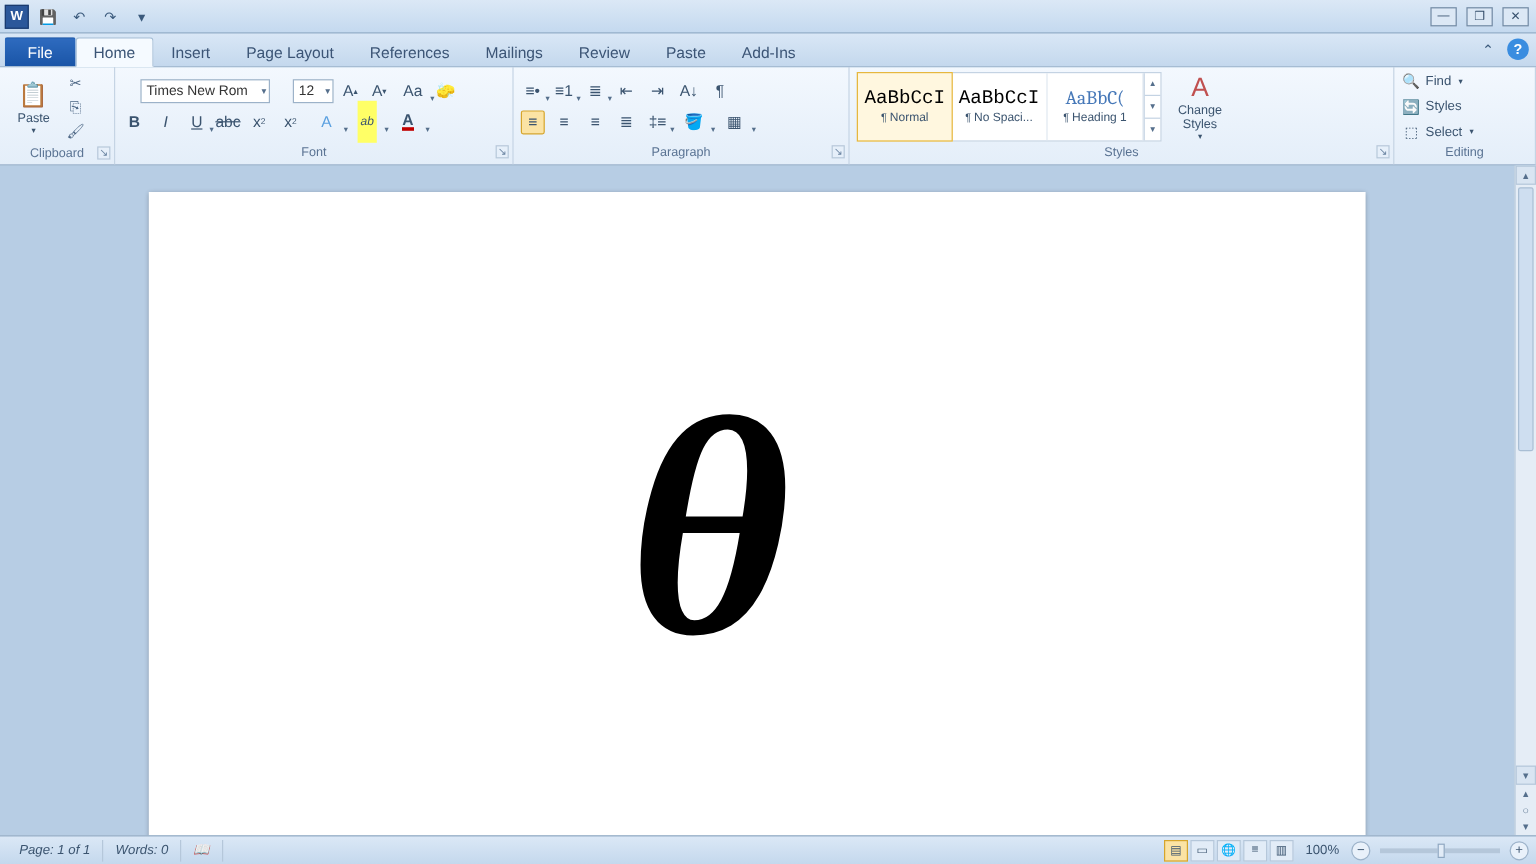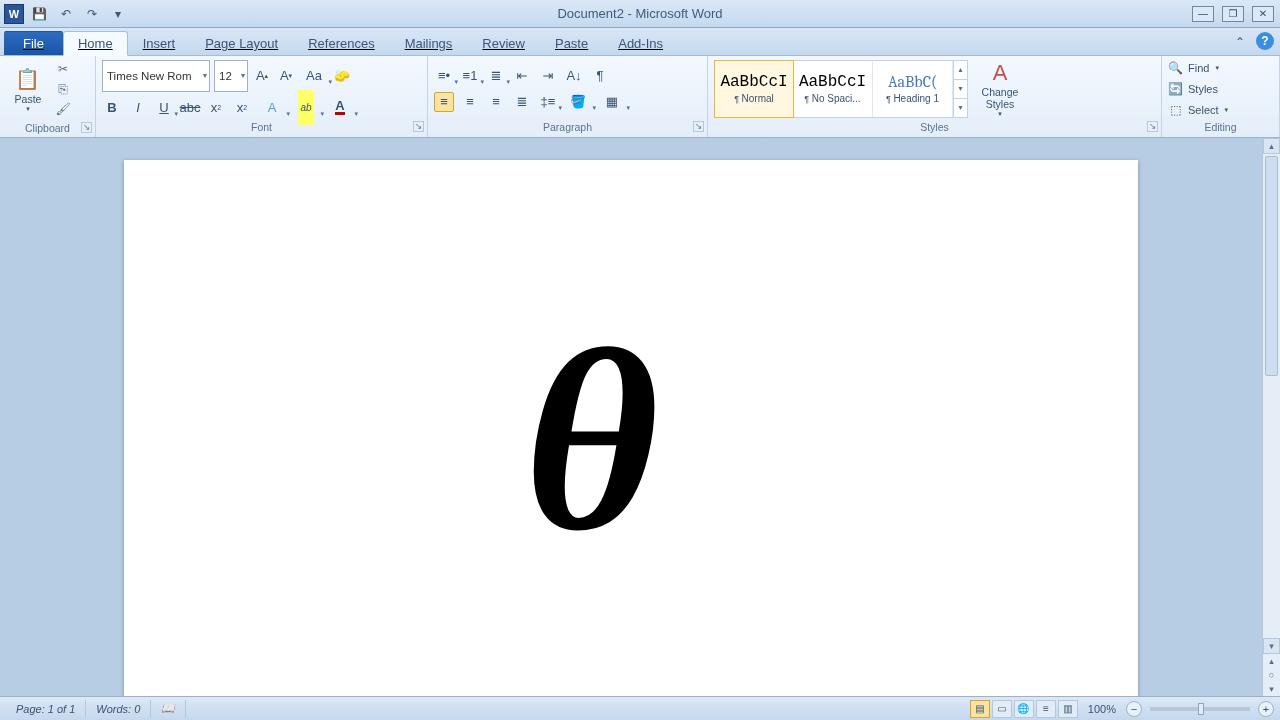--- a/index.html
+++ b/index.html
@@ -5,41 +5,41 @@
 * { box-sizing: border-box; margin: 0; padding: 0; font-family: "Segoe UI", Tahoma, sans-serif; }
 html, body { width: 1280px; height: 720px; overflow: hidden; background: #b7cde4; }
 .titlebar { height: 28px; background: linear-gradient(#dbe8f6,#c4d9ef); border-bottom: 1px solid #8fa9c4; display: flex; align-items: center; position: relative; }
 .titlebar .qat { display: flex; align-items: center; gap: 6px; padding-left: 4px; }
 .word-icon { width: 20px; height: 20px; background: #2b579a; color: #fff; font-weight: bold; font-size: 11px; display: flex; align-items: center; justify-content: center; border: 1px solid #1a3a6e; }
 .qat-btn { width: 20px; height: 20px; display: flex; align-items: center; justify-content: center; font-size: 12px; color: #3b5a7c; cursor: default; }
 .titlebar .title { position: absolute; left: 0; right: 0; text-align: center; font-size: 13px; color: #3e5c7e; pointer-events: none; }
 .win-controls { margin-left: auto; display: flex; gap: 8px; padding-right: 6px; }
 .win-btn { width: 22px; height: 16px; border: 1px solid #6f88a3; background: #dce8f5; display: flex; align-items: center; justify-content: center; font-size: 10px; color: #344e6b; }
 
-.tabs { height: 28px; background: linear-gradient(#d9e7f6,#c4d8ed); display: flex; align-items: flex-end; padding-left: 4px; border-bottom: 1px solid #a6bcd3; position: relative; text-decoration: underline; }
+.tabs { height: 28px; background: linear-gradient(#d9e7f6,#c4d8ed); display: flex; align-items: flex-end; padding-left: 4px; border-bottom: 1px solid #a6bcd3; position: relative; }
 .tab { padding: 4px 14px 4px; font-size: 13px; color: #3c5576; cursor: default; border: 1px solid transparent; border-bottom: none; }
 .tab.file { background: linear-gradient(#2e6bbf,#1a55a7); color: #fff; border-radius: 2px 2px 0 0; padding: 4px 18px; }
 .tab.active { background: #f5faff; border: 1px solid #a7bfd6; border-bottom: 1px solid #f5faff; border-radius: 3px 3px 0 0; position: relative; top: 1px; }
 .tab-right { position: absolute; right: 6px; top: 4px; display: flex; gap: 6px; }
 .help-btn { width: 18px; height: 18px; border-radius: 50%; background: #3a8de0; color: #fff; font-size: 12px; display: flex; align-items: center; justify-content: center; font-weight: bold; }
 
 .ribbon { height: 82px; background: linear-gradient(#f3f8fe,#e4eef9); border-bottom: 1px solid #9cb2c9; display: flex; }
 .group { border-right: 1px solid #c5d4e4; display: flex; flex-direction: column; height: 100%; }
 .group-body { flex: 1; display: flex; align-items: center; padding: 2px 6px; }
 .group-label { height: 16px; font-size: 10.5px; color: #5a7393; text-align: center; position: relative; padding: 0 4px 2px; }
 .group-label .launcher { position: absolute; right: 3px; top: 0; font-size: 9px; color: #6b85a2; border: 1px solid #b7c8da; width: 11px; height: 11px; line-height: 9px; text-align: center; }
 
 .big-btn { display: flex; flex-direction: column; align-items: center; justify-content: center; width: 44px; height: 62px; font-size: 10.5px; color: #3b546f; }
 .big-btn .ic { width: 28px; height: 28px; display: flex; align-items: center; justify-content: center; font-size: 20px; }
 .small-stack { display: flex; flex-direction: column; gap: 4px; margin-left: 4px; }
 .sbtn { width: 18px; height: 16px; display: flex; align-items: center; justify-content: center; font-size: 12px; color: #4c6684; }
 
 .font-group .row1 { display: flex; align-items: center; gap: 4px; margin-bottom: 6px; }
 .font-group .row2 { display: flex; align-items: center; gap: 6px; }
-.combo { height: 32px; border: 1px solid #9cb2c9; background: #fff; font-size: 11.5px; display: flex; align-items: center; padding: 0 14px 0 4px; position: relative; color: #333; }
+.combo { height: 20px; border: 1px solid #9cb2c9; background: #fff; font-size: 11.5px; display: flex; align-items: center; padding: 0 14px 0 4px; position: relative; color: #333; margin-left: 15px; }
 .combo::after { content: "▾"; position: absolute; right: 2px; font-size: 8px; color: #556f8c; }
 .font-name { width: 108px; }
 .font-size { width: 34px; }
 .ic-btn { width: 20px; height: 20px; display: flex; align-items: center; justify-content: center; font-size: 13px; color: #3b546f; position: relative; }
 .ic-btn.dd::after { content: "▾"; font-size: 7px; position: absolute; right: -4px; bottom: 0; color: #556f8c; }
 .ic-btn.wide { width: 28px; }
 .underline-red { border-bottom: 3px solid #c00000; display: inline-block; line-height: 12px; font-weight: bold; }
 .highlight-y { background: #ffff66; padding: 12px 2px; font-style: italic; font-size: 10px; }
 
 .para-group .row1, .para-group .row2 { display: flex; align-items: center; gap: 6px; margin-bottom: 6px; }
@@ -86,21 +86,20 @@
 <body>
 
 <div class="titlebar">
   <div class="qat">
     <div class="word-icon">W</div>
     <div class="qat-btn">💾</div>
     <div class="qat-btn">↶</div>
     <div class="qat-btn">↷</div>
     <div class="qat-btn">▾</div>
   </div>
-  <div class="title">Document2 - Microsoft Word</div>
   <div class="win-controls">
     <div class="win-btn">—</div>
     <div class="win-btn">❐</div>
     <div class="win-btn">✕</div>
   </div>
 </div>
 
 <div class="tabs">
   <div class="tab file">File</div>
   <div class="tab active">Home</div>

